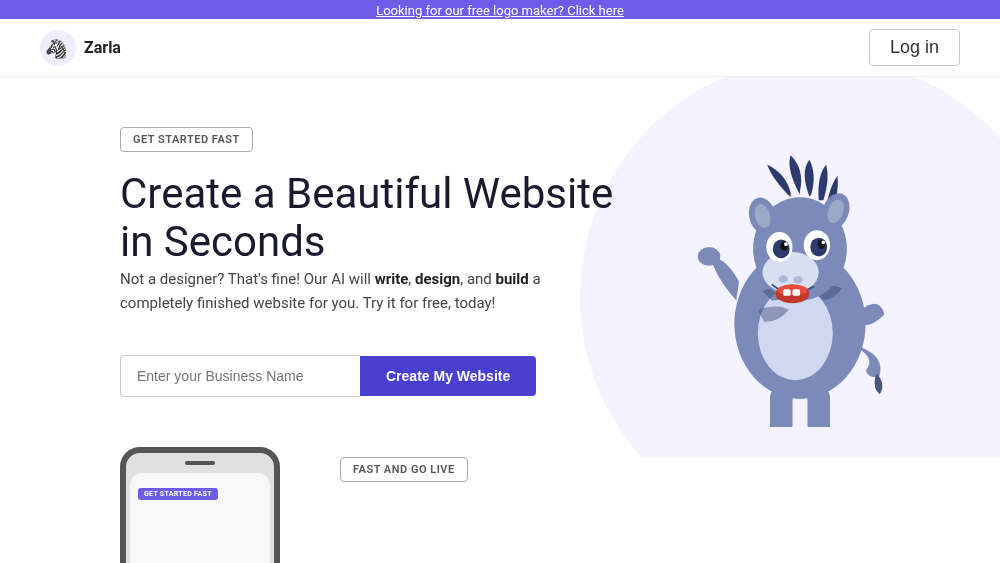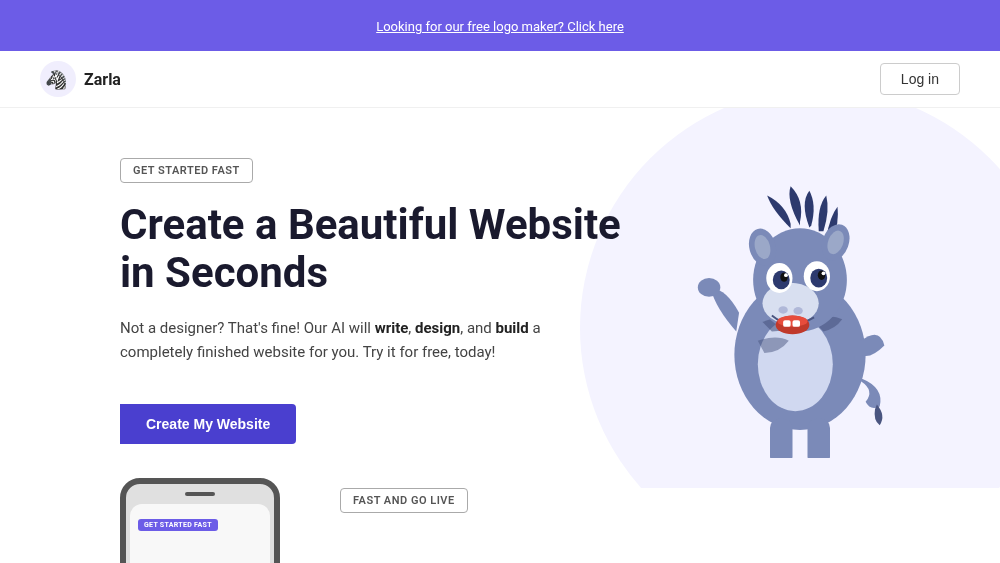--- a/index.html
+++ b/index.html
@@ -2,21 +2,21 @@
 <html><head>
   <meta charset="utf-8">
   <style>
     * { margin: 0; padding: 0; box-sizing: border-box; }
     body { font-family: -apple-system, BlinkMacSystemFont, 'Segoe UI', Roboto, sans-serif; background: #fff; width: 1000px; height: 563px; overflow: hidden; }
 
     
     .top-banner {
       background: #6c5ce7;
       text-align: center;
-      padding: 16px 16px;
+      padding: 0 16px;
     }
     .top-banner a {
       color: #fff;
       font-size: 13px;
       text-decoration: underline;
     }
 
     
     .navbar {
       display: flex;
@@ -38,21 +38,21 @@
     .logo-text {
       font-size: 16px;
       font-weight: 700;
       color: #222;
     }
     .login-btn {
       border: 1px solid #ccc;
       background: #fff;
       padding: 7px 20px;
       border-radius: 4px;
-      font-size: 14px;
+      font-size: 18px;
       color: #333;
       cursor: pointer;
     }
 
     
     .hero {
       display: flex;
       align-items: flex-start;
       justify-content: space-between;
       padding: 40px 40px 20px 120px;
@@ -83,24 +83,23 @@
       font-size: 11px;
       font-weight: 600;
       letter-spacing: 0.5px;
       padding: 5px 12px;
       border-radius: 4px;
       margin-bottom: 18px;
       background: #fff;
     }
     .hero-title {
       font-size: 42px;
-      font-weight: 700;
+      font-weight: 400;
       color: #1a1a2e;
       line-height: 1.15;
-      margin-bottom: 18px;
     }
     .hero-subtitle {
       font-size: 15px;
       color: #444;
       line-height: 1.6;
       margin-bottom: 40px;
       max-width: 430px;
     }
     .hero-subtitle strong {
       font-weight: 700;
@@ -263,20 +262,21 @@
 <div class="hero">
   <div class="hero-bg-circle"></div>
 
   <div class="hero-content">
     <span class="badge">GET STARTED FAST</span>
     <h1 class="hero-title">Create a Beautiful Website in Seconds</h1>
     <p class="hero-subtitle">
       Not a designer? That's fine! Our AI will <strong>write</strong>, <strong>design</strong>, and <strong>build</strong> a completely finished website for you. Try it for free, today!
     </p>
     <div class="cta-row">
+      <input class="business-input" type="text" placeholder="Enter your Business Name" style="">
       <button class="create-btn">Create My Website</button>
     </div>
   </div>
 
   <div class="hero-image">
     <svg class="mascot" viewBox="0 0 260 320" xmlns="http://www.w3.org/2000/svg">
 
       <ellipse cx="130" cy="210" rx="70" ry="80" fill="#7b8ab8"></ellipse>
 
       <ellipse cx="125" cy="220" rx="40" ry="50" fill="#d0d8f0"></ellipse>

